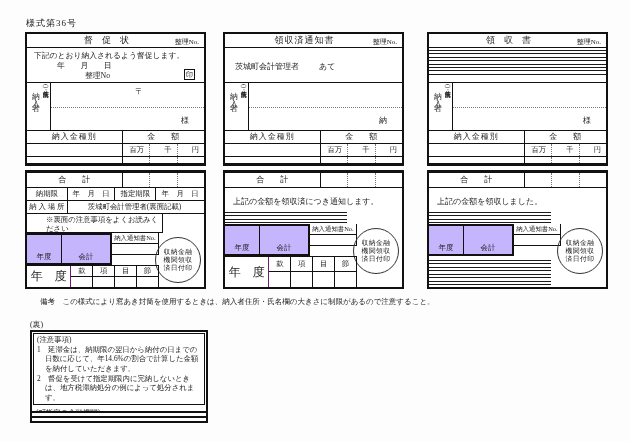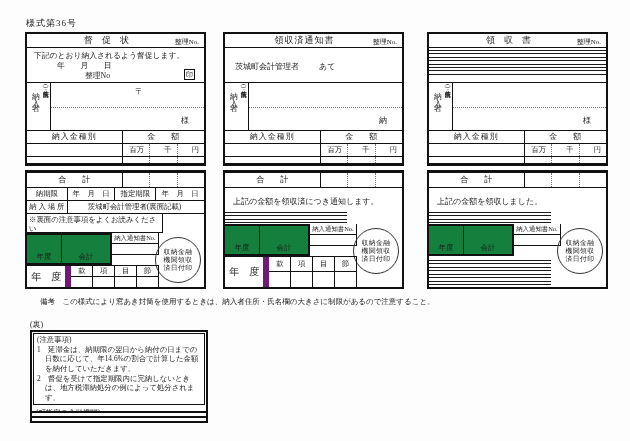--- a/index.html
+++ b/index.html
@@ -59,37 +59,37 @@
   .due { height:13px; border-bottom:1px solid #111; display:flex; font-size:7.4px; text-align:center;align-items:flex-end; }
   .due > div { line-height:12px; }
   .d1 { width:23%; border-right:1px solid #111; }
   .d2 { width:27%; border-right:1px solid #111; }
   .d3 { width:23%; border-right:1px solid #111; }
   .d4 { flex:1; }
   .place { height:13px; border-bottom:1px solid #111; display:flex; font-size:7.4px;gap:16px; }
   .pl1 { width:23%; border-right:1px solid #111; text-align:center; line-height:12px; }
   .pl2 { flex:1; padding-left:4px; line-height:12px; }
   .noterow { height:19px; display:flex; }
-  .noteL { width:77%; border-right:1px solid #111; border-bottom:1px solid #111; font-size:7.4px; line-height:1.25; padding:1px 2px 0 2px; }
+  .noteL { width:77%; border-right:1px solid #111; border-bottom:1px solid #111; font-size:7.4px; line-height:1.25; padding:1px 2px 0 19px; }
 
   .msgrow { height:24px; padding:8px 0 0 8px; font-size:8px; }
   .hstrip { width:69%; height:12px;
     background:repeating-linear-gradient(to bottom,#1a1a1a 0 1px,transparent 1px 3.4px); }
 
   .bsec { flex:1; position:relative; }
-  .ybox { position:absolute; left:0; top:0; width:48%; height:32px; border:2px solid #111; border-left:none; display:flex; background:#15803d; }
+  .ybox { position:absolute; left:0; top:0; width:48%; height:32px; border:2px solid #111; border-left:none; display:flex; background:#c4b5fd; }
   .yc1 { width:42%; border-right:1px solid #111; position:relative; }
   .yc2 { flex:1; position:relative; }
   .ylab { position:absolute; bottom:1px; width:100%; text-align:center; font-size:7.4px; }
   .nno { position:absolute; left:48%; top:0; width:26.5%; border-right:1px solid #111; }
   .nno1 { height:11px; border-bottom:1px solid #111; text-align:center; font-size:6.4px; line-height:10px; white-space:nowrap; }
   .nno2 { height:11px; border-bottom:1px solid #111; }
   .stamp { position:absolute; right:3px; top:4px; width:46px; height:46px; border:1px solid #333; border-radius:50%; display:flex; flex-direction:column; align-items:center; justify-content:center; font-size:6.8px; line-height:1.18; letter-spacing:0.5px; }
   .kmk { position:absolute; left:0; top:32px; bottom:0; width:74.5%; border-top:1px solid #111; border-right:1px solid #111; display:flex; }
-  .kfy { width:34%; border-right:6px solid #701a75; display:flex; align-items:center; justify-content:center; font-size:10px; }
+  .kfy { width:34%; border-right:1px solid #701a75; display:flex; align-items:center; justify-content:center; font-size:12px; }
   .kcols { flex:1; display:flex; flex-direction:column; }
   .krow { flex:1; display:flex; }
   .krow1 .kc { border-bottom:1px solid #111; }
   .kc { flex:1; display:flex; align-items:center; justify-content:center; font-size:7.4px; }
   .kc + .kc { border-left:1px solid #111; }
   .hs2 { position:absolute; left:0; top:36px; width:69%; height:11px;
     background:repeating-linear-gradient(to bottom,#1a1a1a 0 1px,transparent 1px 3.4px); }
   .hs3 { position:absolute; left:0; top:50px; width:69%; height:11px;
     background:repeating-linear-gradient(to bottom,#1a1a1a 0 1px,transparent 1px 3.4px); }
 

